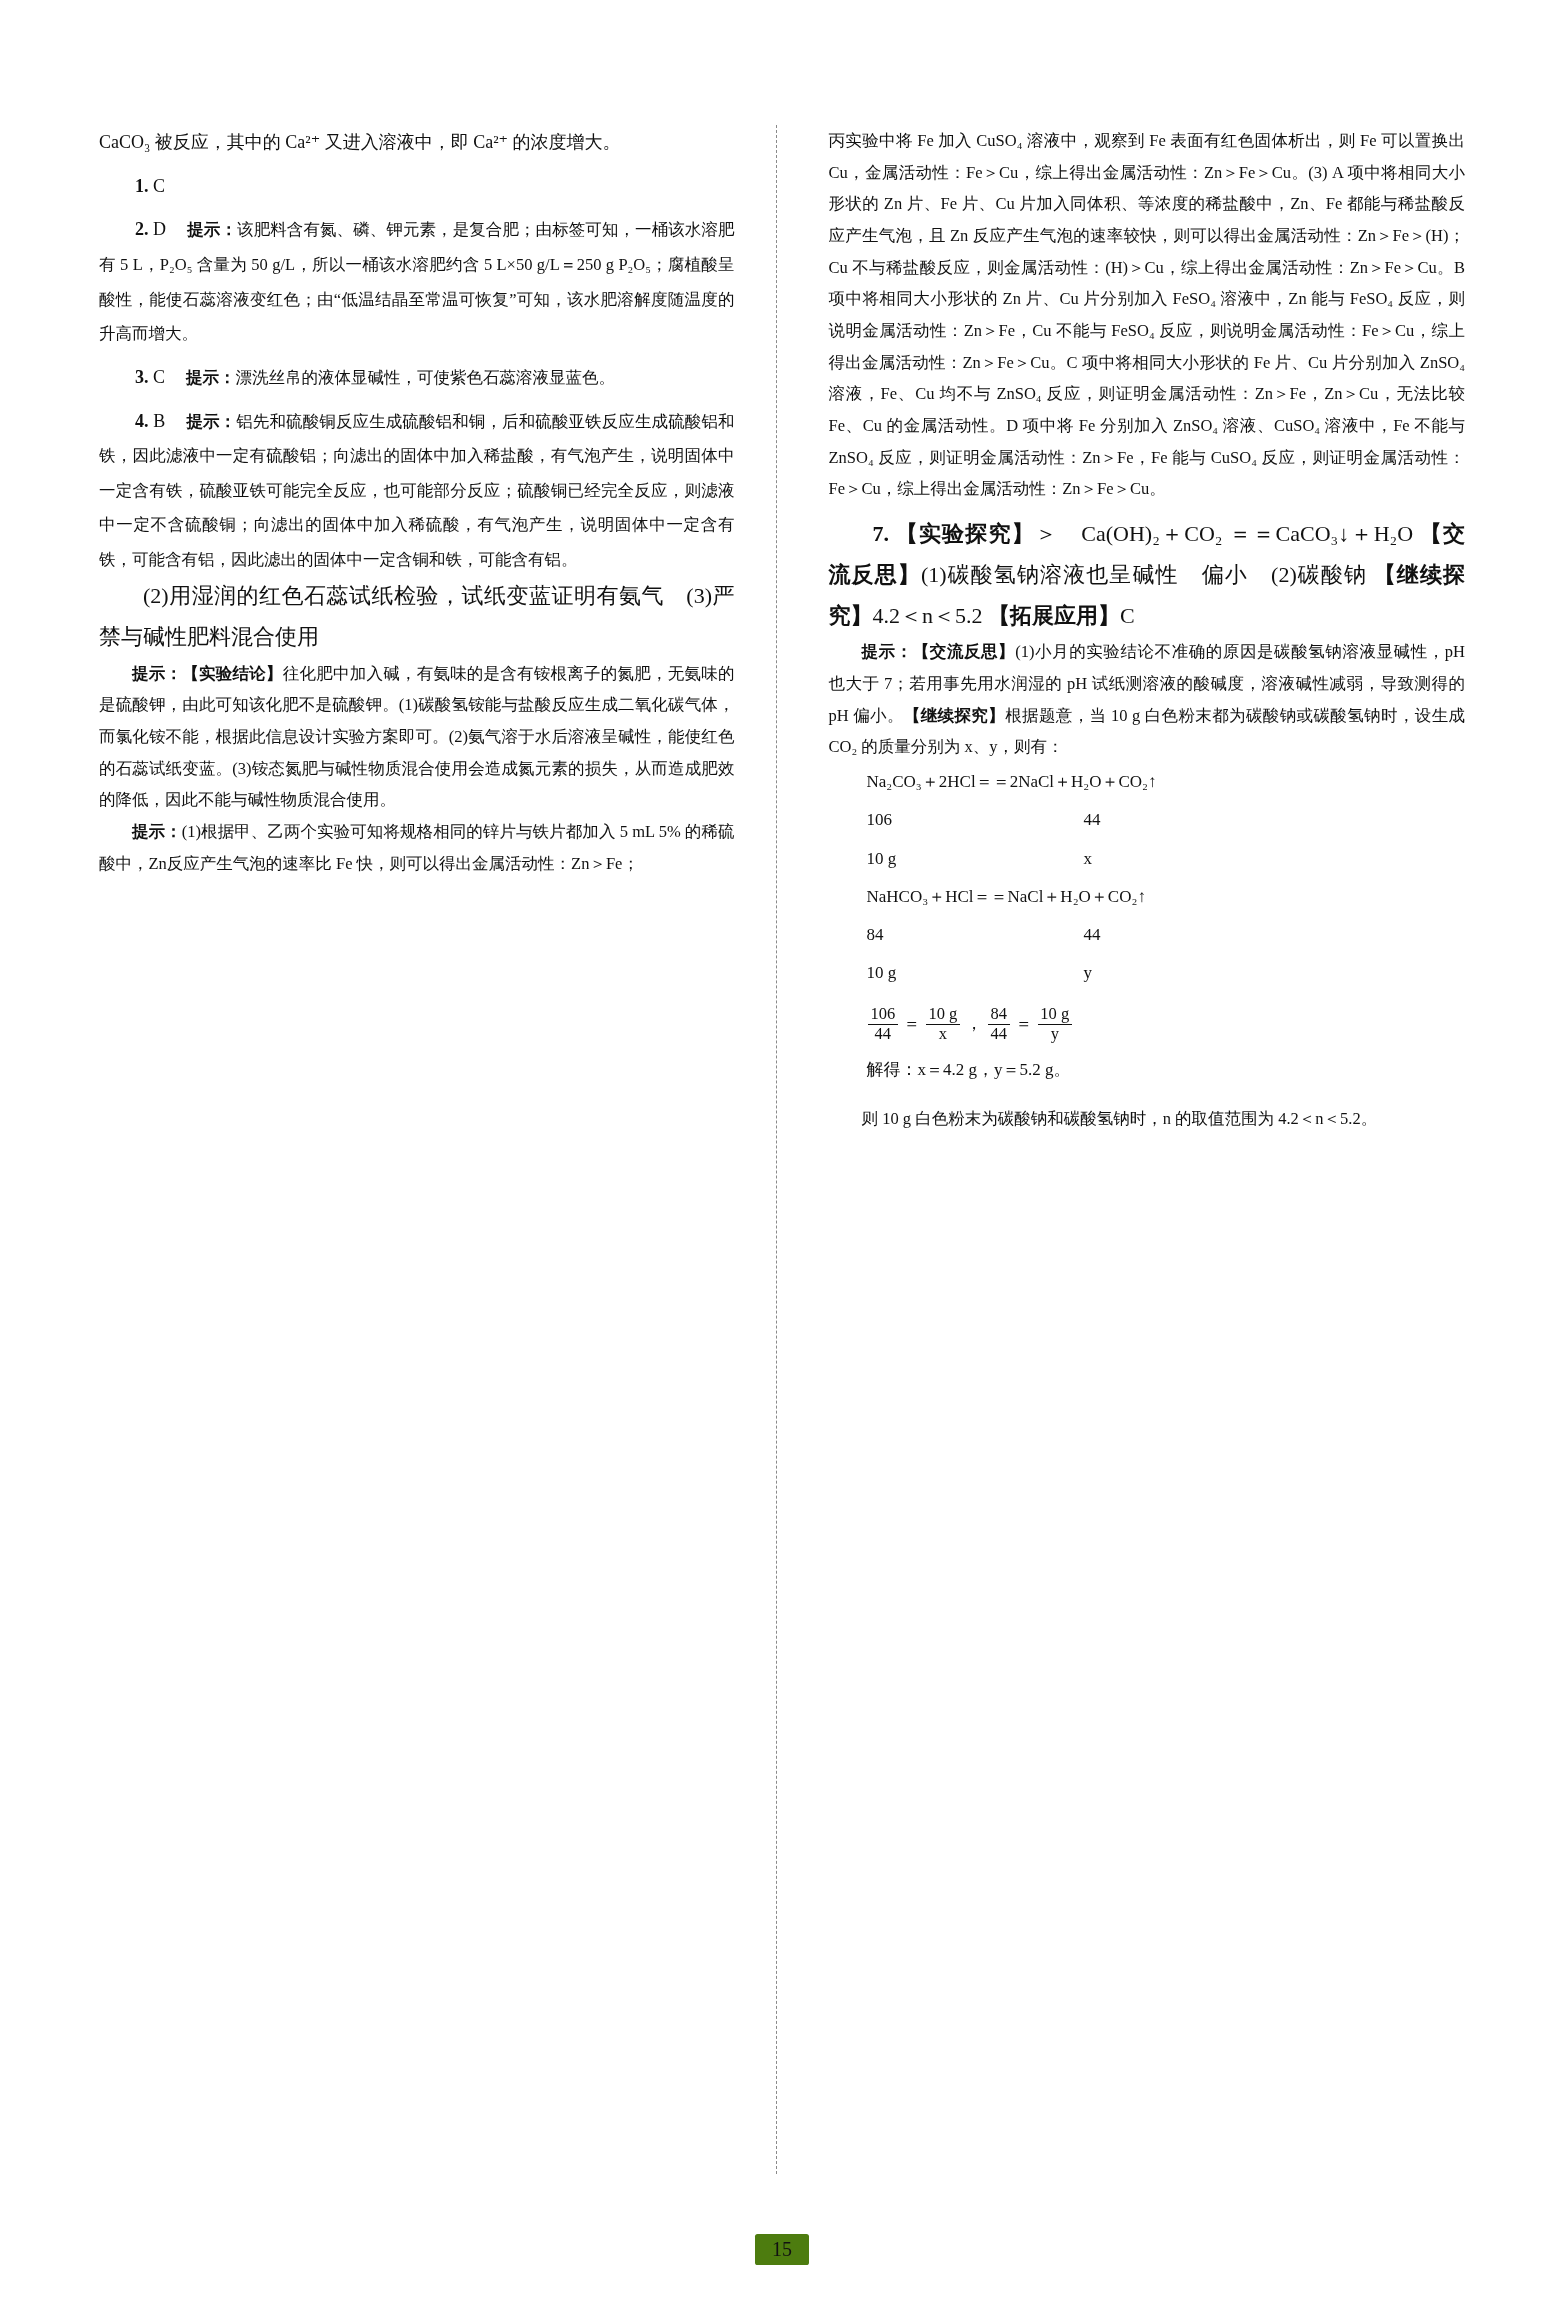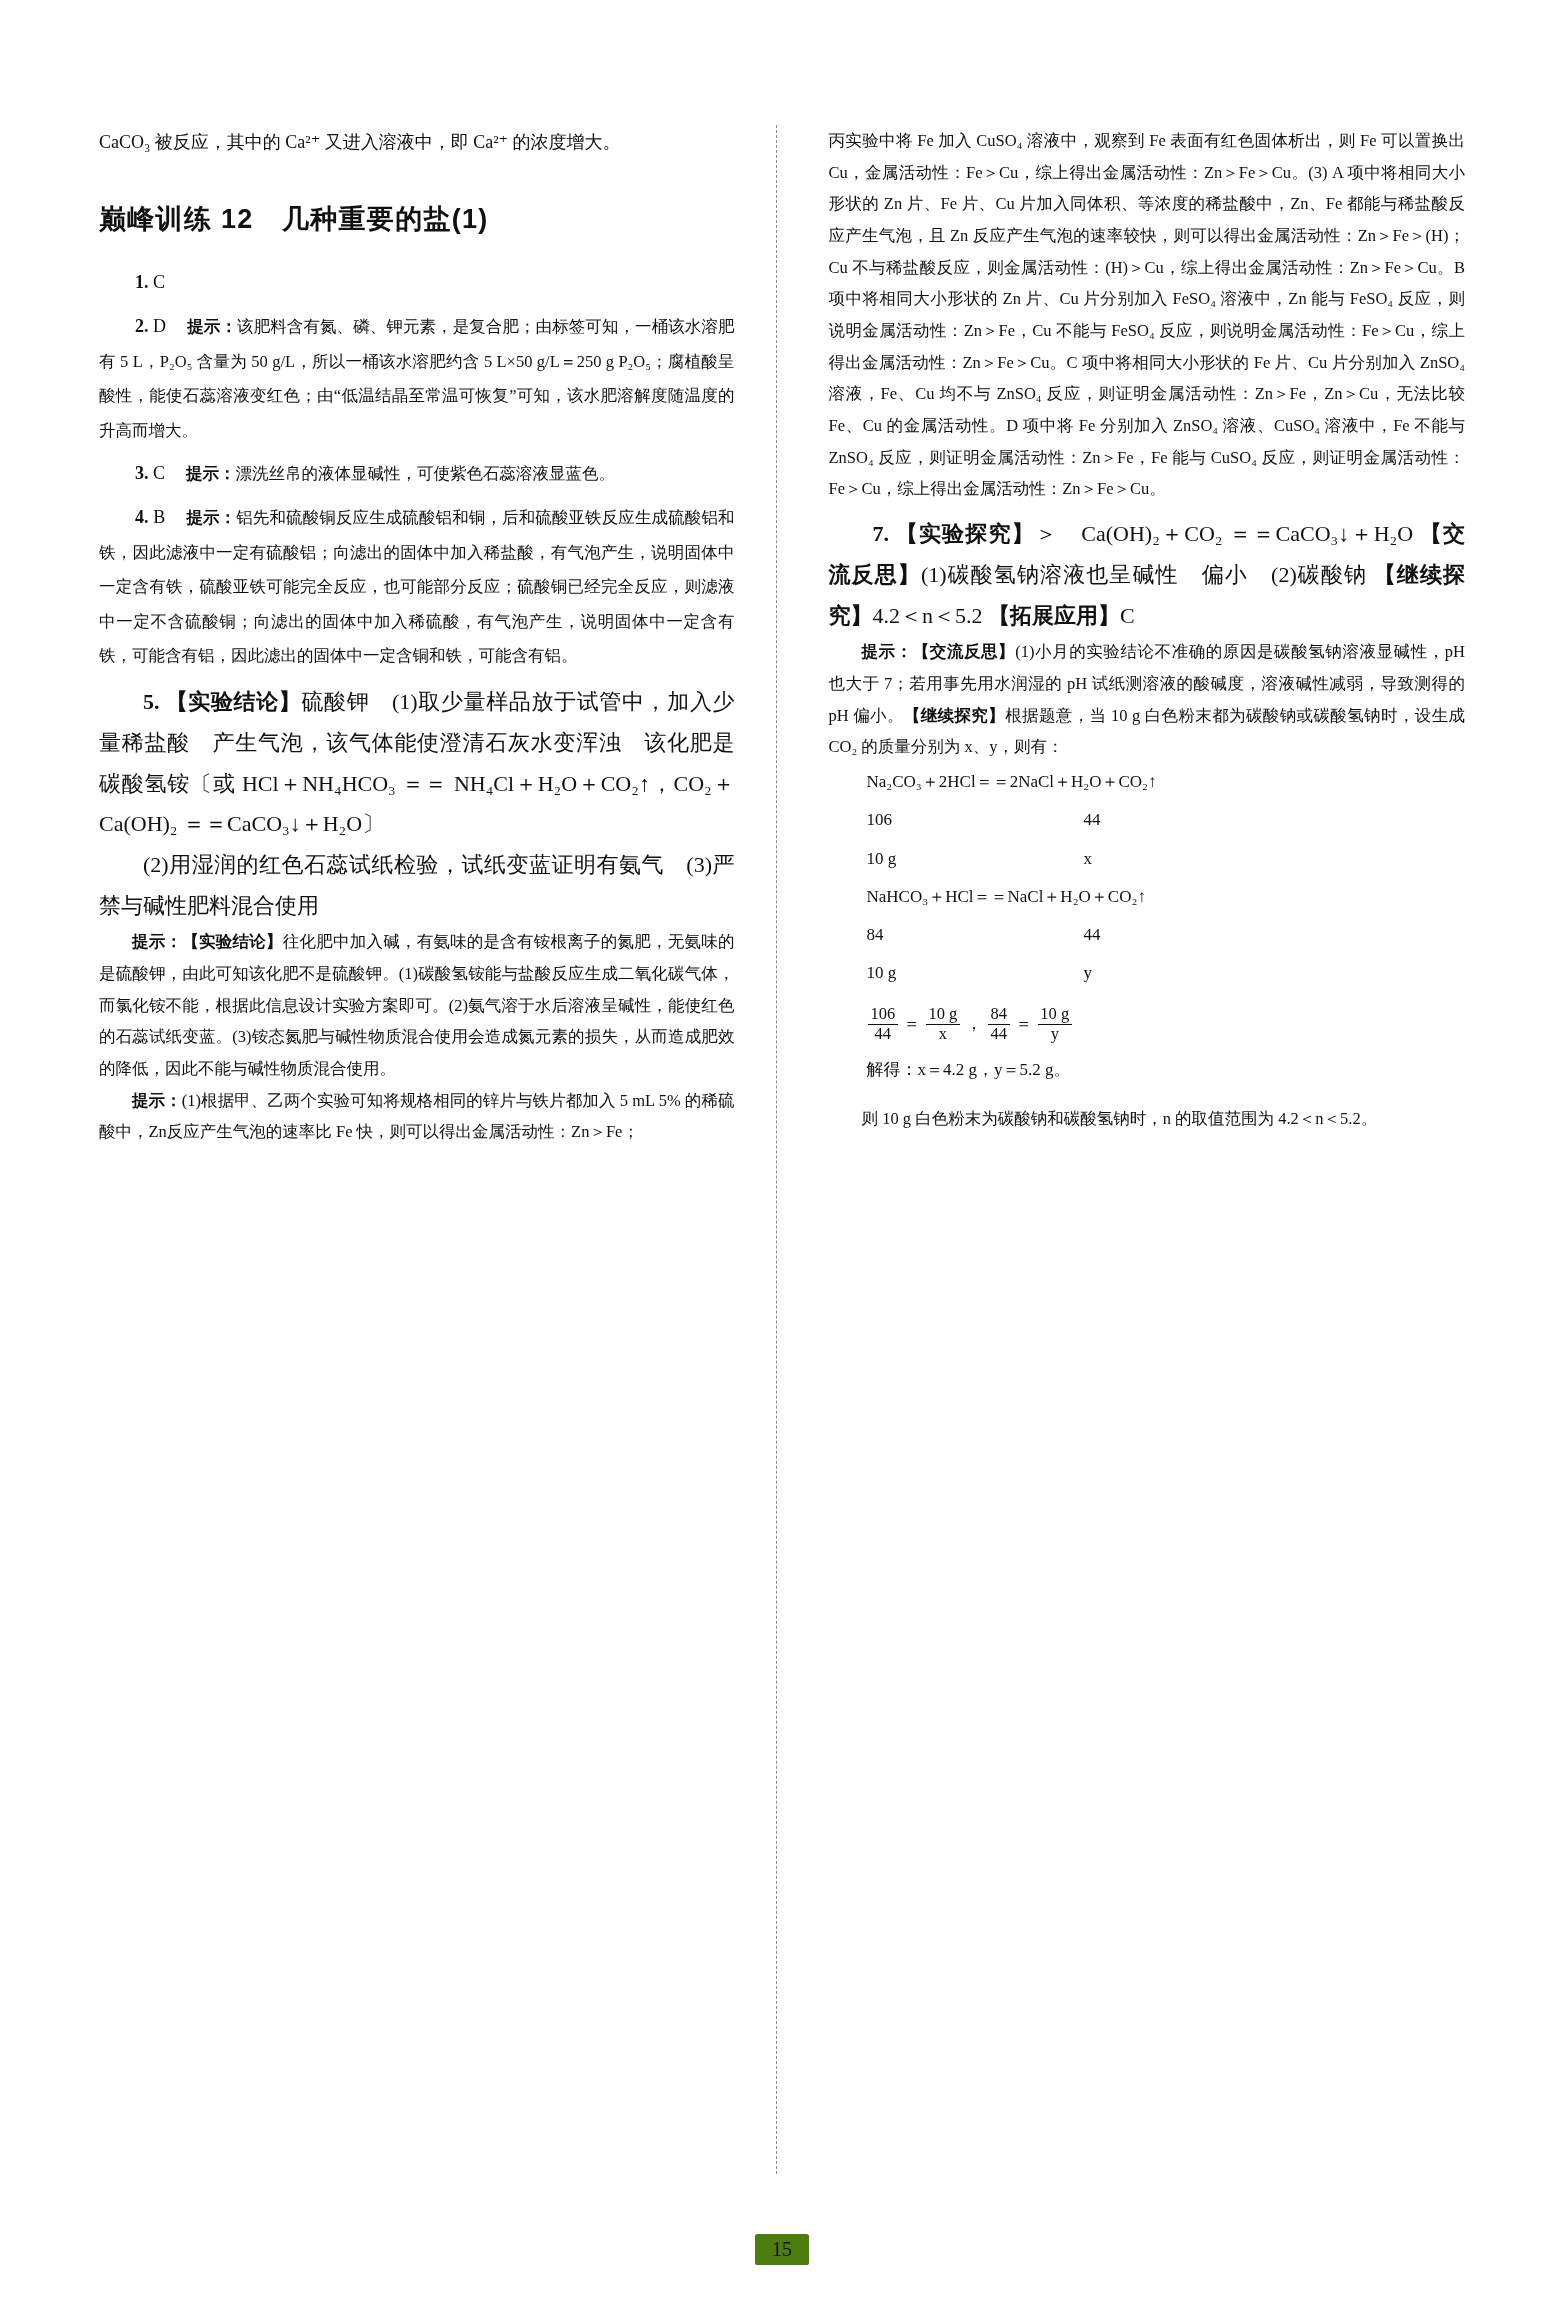--- a/index.html
+++ b/index.html
@@ -82,21 +82,20 @@
 </head>
 <body>
 
 <div class="page">
   <div class="cols">
 
     <div class="col left">
 
       <p class="p">CaCO₃ 被反应，其中的 Ca²⁺ 又进入溶液中，即 Ca²⁺ 的浓度增大。</p>
 
-      <h2 class="chapter-title">巅峰训练 12　几种重要的盐(1)</h2>
 
       <p class="p indent ansline">
         <span class="num">1.</span>
         <span>C</span>
       </p>
 
       <p class="p indent ansline">
         <span class="num">2.</span>
         <span>D</span>
         <span class="hint">
@@ -113,24 +112,20 @@
       </p>
 
       <p class="p indent ansline">
         <span class="num">4.</span>
         <span>B</span>
         <span class="hint">
           　<span class="lbl">提示：</span><span>铝先和硫酸铜反应生成硫酸铝和铜，后和硫酸亚铁反应生成硫酸铝和铁，因此滤液中一定有硫酸铝；向滤出的固体中加入稀盐酸，有气泡产生，说明固体中一定含有铁，硫酸亚铁可能完全反应，也可能部分反应；硫酸铜已经完全反应，则滤液中一定不含硫酸铜；向滤出的固体中加入稀硫酸，有气泡产生，说明固体中一定含有铁，可能含有铝，因此滤出的固体中一定含铜和铁，可能含有铝。</span>
         </span>
       </p>
 
-      <p class="p indent ansline big">
-        <span class="num">5.</span>
-        <span class="bold">【实验结论】</span><span>硫酸钾　(1)取少量样品放于试管中，加入少量稀盐酸　产生气泡，该气体能使澄清石灰水变浑浊　该化肥是碳酸氢铵〔或 HCl＋NH₄HCO₃ ＝＝ NH₄Cl＋H₂O＋CO₂↑，CO₂＋Ca(OH)₂ ＝＝CaCO₃↓＋H₂O〕</span>
-      </p>
       <p class="p indent big">(2)用湿润的红色石蕊试纸检验，试纸变蓝证明有氨气　(3)严禁与碱性肥料混合使用</p>
       <p class="p indent hint">
         <span class="lbl">提示：</span><span class="bold">【实验结论】</span><span>往化肥中加入碱，有氨味的是含有铵根离子的氮肥，无氨味的是硫酸钾，由此可知该化肥不是硫酸钾。(1)碳酸氢铵能与盐酸反应生成二氧化碳气体，而氯化铵不能，根据此信息设计实验方案即可。(2)氨气溶于水后溶液呈碱性，能使红色的石蕊试纸变蓝。(3)铵态氮肥与碱性物质混合使用会造成氮元素的损失，从而造成肥效的降低，因此不能与碱性物质混合使用。</span>
       </p>
 
       <p class="p indent hint">
         <span class="lbl">提示：</span><span>(1)根据甲、乙两个实验可知将规格相同的锌片与铁片都加入 5 mL 5% 的稀硫酸中，Zn反应产生气泡的速率比 Fe 快，则可以得出金属活动性：Zn＞Fe；</span>
       </p>
     </div>
 

